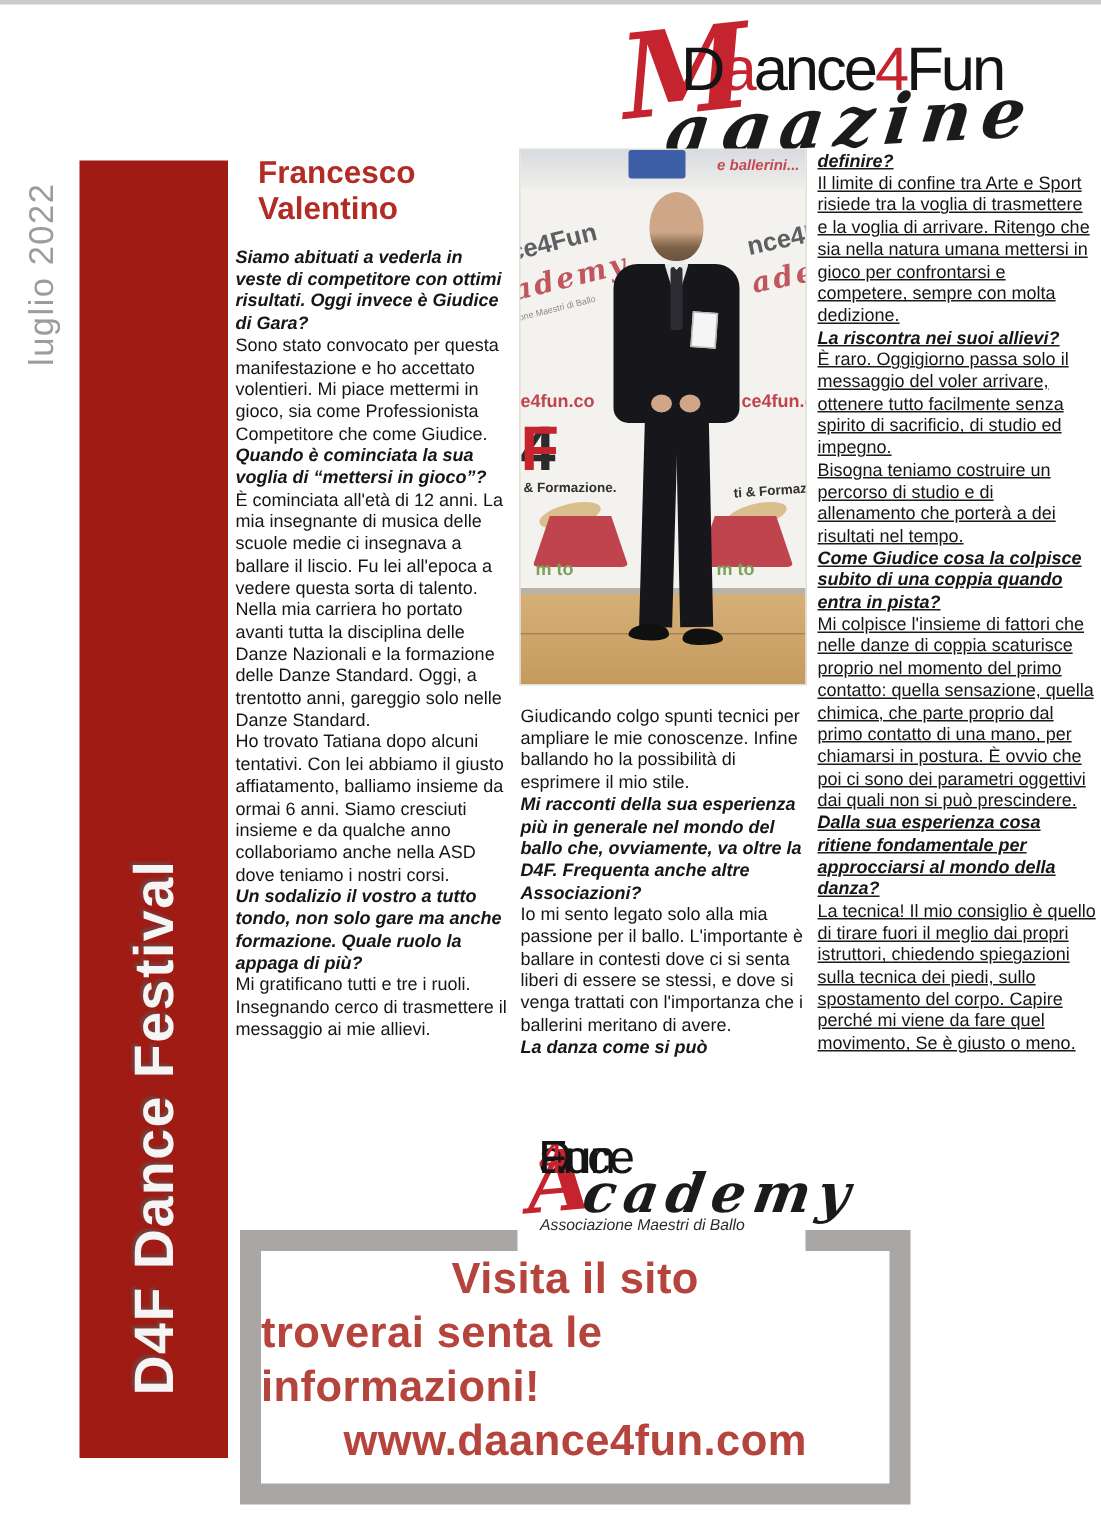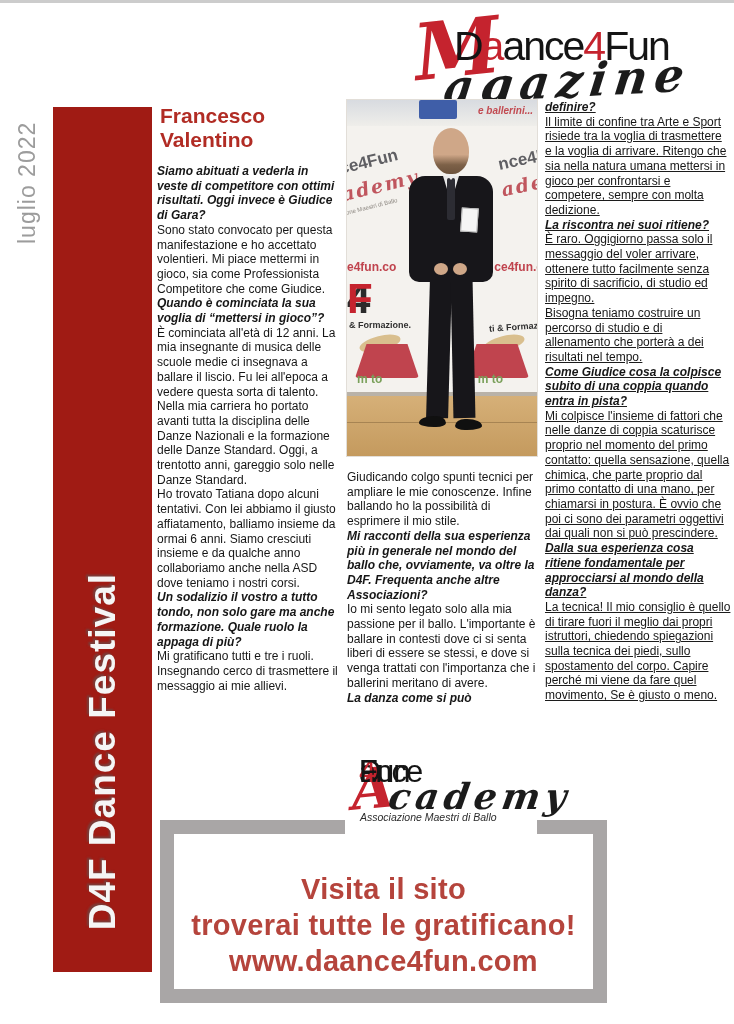--- a/index.html
+++ b/index.html
@@ -27,21 +27,21 @@
   .red-bar-text{position:absolute;bottom:42px;left:50%;
              writing-mode:vertical-rl;transform:translateX(-50%) rotate(180deg);
              font-size:37px;font-weight:bold;color:#f5f5f5;letter-spacing:1px;
              text-shadow:2px -2px 2px rgba(90,90,90,0.55);white-space:nowrap;}
 
   
   .col{position:absolute;top:100px;}
   .col1{left:157px;width:183px;}
   .col2{left:347px;width:190px;}
   .col3{left:545px;width:186px;text-decoration:underline;}
-  .title{margin:4px 0 12px 3px;font-size:21px;line-height:24px;font-weight:bold;color:#b12c24;}
+  .title{margin:4px 0 12px 15px;font-size:21px;line-height:24px;font-weight:bold;color:#b12c24;}
   .title span{display:block;}
   .paras p{margin:0;font-size:12px;line-height:14.7px;color:#161616;}
   .paras p.q{font-weight:bold;font-style:italic;}
 
   
   .photo{position:relative;width:190px;height:356px;margin:0 0 14px 0;background:#f4f2ee;
          overflow:hidden;box-shadow:0 0 0 1px #e2ded8;}
   .photo *{position:absolute;}
   .ph-top{left:0;top:0;width:190px;height:26px;background:linear-gradient(#d8dbe0,#efeeea);}
   .ph-badge{left:72px;top:0;width:38px;height:19px;background:#3f5ea8;border-radius:2px;}
@@ -187,33 +187,33 @@
         <p class="q">Mi racconti della sua esperienza più in generale nel mondo del ballo che, ovviamente, va oltre la D4F. Frequenta anche altre Associazioni?</p>
         <p class="a">Io mi sento legato solo alla mia passione per il ballo. L'importante è ballare in contesti dove ci si senta liberi di essere se stessi, e dove si venga trattati con l'importanza che i ballerini meritano di avere.</p>
         <p class="q">La danza come si può</p>
       </div>
   </section>
 
   <section class="col col3">
     <div class="paras">
         <p class="q">definire?</p>
         <p class="a">Il limite di confine tra Arte e Sport risiede tra la voglia di trasmettere e la voglia di arrivare. Ritengo che sia nella natura umana mettersi in gioco per confrontarsi e competere, sempre con molta dedizione.</p>
-        <p class="q">La riscontra nei suoi ritiene?</p>
+        <p class="q">La riscontra nei suoi allievi?</p>
         <p class="a">È raro. Oggigiorno passa solo il messaggio del voler arrivare, ottenere tutto facilmente senza spirito di sacrificio, di studio ed impegno.</p>
         <p class="a">Bisogna teniamo costruire un percorso di studio e di allenamento che porterà a dei risultati nel tempo.</p>
         <p class="q">Come Giudice cosa la colpisce subito di una coppia quando entra in pista?</p>
         <p class="a">Mi colpisce l'insieme di fattori che nelle danze di coppia scaturisce proprio nel momento del primo contatto: quella sensazione, quella chimica, che parte proprio dal primo contatto di una mano, per chiamarsi in postura. È ovvio che poi ci sono dei parametri oggettivi dai quali non si può prescindere.</p>
         <p class="q">Dalla sua esperienza cosa ritiene fondamentale per approcciarsi al mondo della danza?</p>
         <p class="a">La tecnica! Il mio consiglio è quello di tirare fuori il meglio dai propri istruttori, chiedendo spiegazioni sulla tecnica dei piedi, sullo spostamento del corpo. Capire perché mi viene da fare quel movimento, Se è giusto o meno.</p>
       </div>
   </section>
 
   <div class="promo-box">
     <p>Visita il sito</p>
-    <p>troverai tutte le gratificano!</p>
+    <p>troverai senta le informazioni!</p>
     <p>www.daance4fun.com</p>
   </div>
 
   <div class="academy">
     <span class="acad-a">A</span>
     <span class="acad-word">
         <span>D</span>
         <span>ance</span>
         <span class="red">4</span>
         <span>Fun</span>

